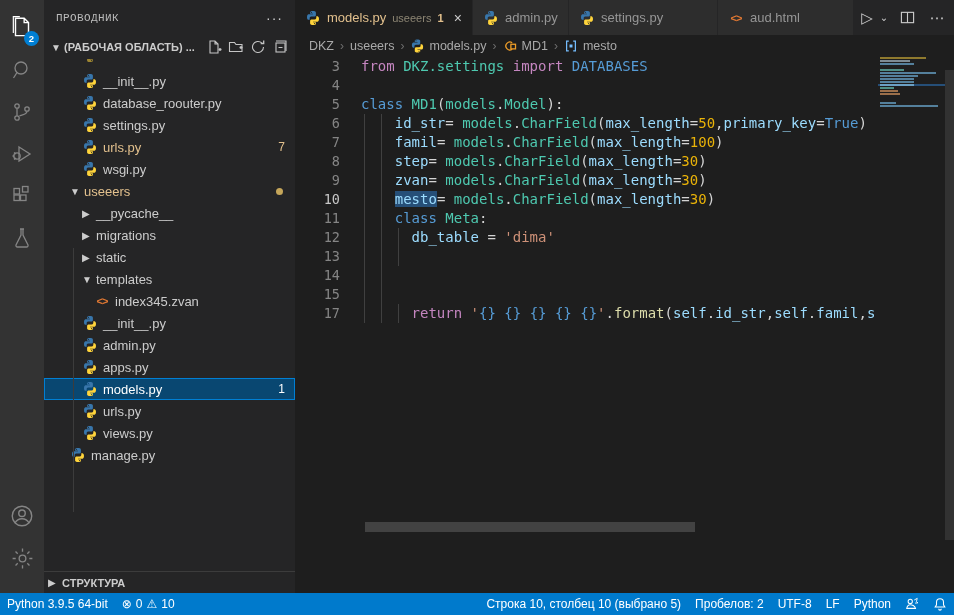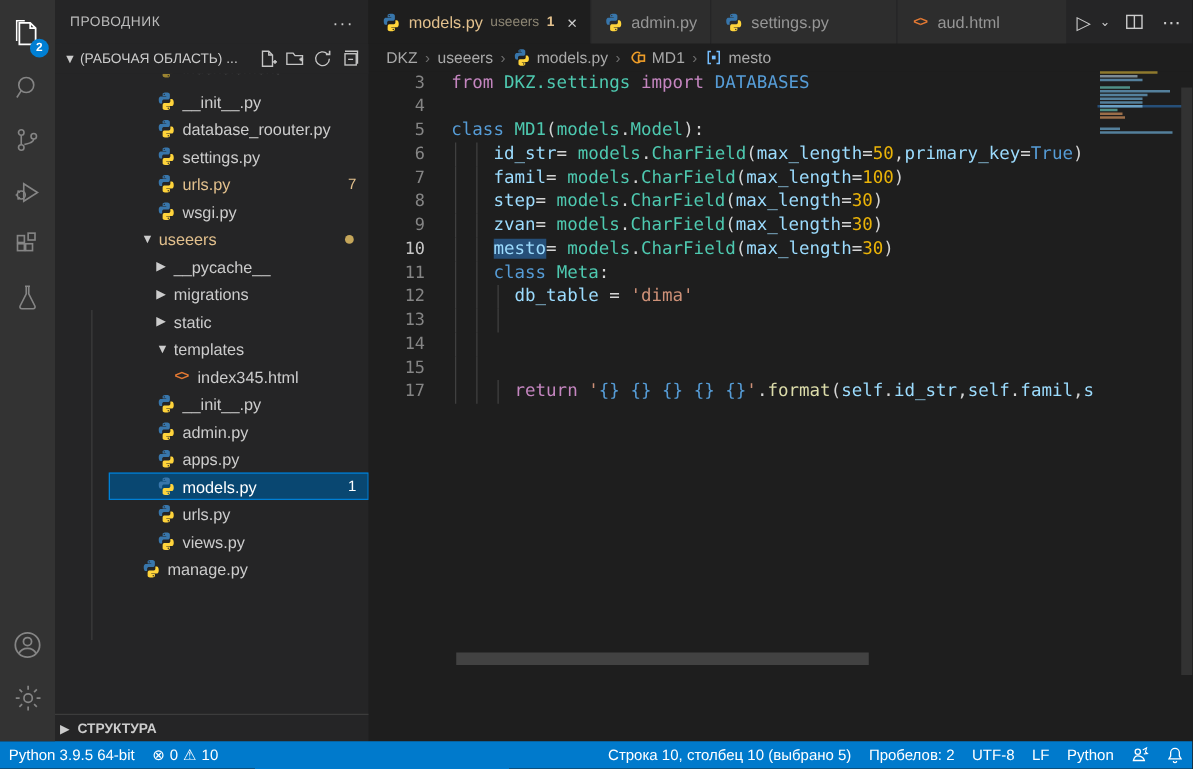--- a/index.html
+++ b/index.html
@@ -9,28 +9,28 @@
   
   #activitybar { position:absolute; left:0; top:0; width:44px; height:593px; background:#333333; z-index:5; }
   .ab-item { position:absolute; left:0; width:44px; height:40px; display:flex; align-items:center; justify-content:center; cursor:pointer; }
   .ab-item svg { stroke:#858585; fill:none; stroke-width:1.3; }
   .ab-item.active svg { stroke:#ffffff; }
   .ab-badge { position:absolute; right:5px; bottom:2px; min-width:15px; height:15px; border-radius:50%; background:#007fd4; color:#fff; font-size:9.5px; line-height:15px; text-align:center; font-weight:bold; }
 
   
   #sidebar { position:absolute; left:44px; top:0; width:251px; height:593px; background:#252526; overflow:hidden; }
   #sidebar-title-row { height:35px; display:flex; align-items:center; padding:0 12px; }
-  #sidebar-title { font-size:11px; letter-spacing:.4px; color:#bbbbbb; flex:1; }
+  #sidebar-title { font-size:11px; letter-spacing:.4px; color:#bbbbbb; flex:1;font-family:Liberation Mono, monospace; }
   #sidebar-more { color:#cccccc; font-size:14px; cursor:pointer; letter-spacing:1px; }
   #ws-header { height:24px; display:flex; align-items:center; padding:0 4px 0 4px; background:#252526; position:relative; z-index:3; }
   #ws-chevron { width:16px; color:#cccccc; font-size:10px; text-align:center; }
-  #ws-label { font-weight:normal; font-size:11px; color:#cccccc; flex:1; white-space:nowrap; overflow:hidden; }
+  #ws-label { font-weight:bold; font-size:11px; color:#cccccc; flex:1; white-space:nowrap; overflow:hidden; }
   .ws-act { width:22px; height:20px; display:flex; align-items:center; justify-content:center; cursor:pointer; }
   .ws-act svg { stroke:#c5c5c5; fill:none; stroke-width:1.1; }
-  #tree { position:relative;padding-left:43px; }
+  #tree { position:relative; }
   .row { position:relative; height:22px; display:flex; align-items:center; cursor:pointer; white-space:nowrap; }
   .row .twistie { width:14px; font-size:10px; color:#cccccc; flex:none; }
   .row .ficon { width:16px; height:16px; margin-right:5px; flex:none; display:flex; align-items:center; justify-content:center; }
   .row .lbl { font-size:13px; color:#cccccc; }
   .row .lbl.gold { color:#e2c08d; }
   .row.selected { background:#094771; outline:1px solid #007fd4; outline-offset:-1px; }
   .row.selected .lbl { color:#ffffff; }
   .tree-badge { position:absolute; right:10px; font-size:12px; color:#e2c08d; }
   .tree-badge.white { color:#ffffff; }
   .mod-dot { position:absolute; right:12px; width:7px; height:7px; border-radius:50%; background:#c5a65a; }
@@ -260,21 +260,21 @@
           <span class="lbl">static</span>
         </div>
         <div class="row" style="padding-left:38px">
           <span class="twistie">▼</span>
           <span class="lbl">templates</span>
         </div>
         <div class="row" style="padding-left:50px">
           <span class="ficon">
             <span style="color:#e37933;font-size:11px;font-weight:bold;letter-spacing:-1px;">&lt;&gt;</span>
           </span>
-          <span class="lbl">index345.html</span>
+          <span class="lbl">index345.zvan</span>
         </div>
         <div class="row" style="padding-left:38px">
           <span class="ficon">
             <svg width="16" height="16" viewBox="0 0 16 16">
               <path fill="#3876ab" d="M7.9 1C5 1 5.1 2.3 5.1 2.3v1.5H8v.4H3.9S2 3.9 2 6.9s1.7 2.9 1.7 2.9h1V8.3s-.1-1.7 1.7-1.7h2.9s1.6.1 1.6-1.6V2.7S11.2 1 7.9 1zM6.4 1.9a.55.55 0 1 1 0 1.1.55.55 0 0 1 0-1.1z"></path>
               <path fill="#ffd43b" d="M8.1 15c2.9 0 2.8-1.3 2.8-1.3v-1.5H8v-.4h4.1S14 12.1 14 9.1s-1.7-2.9-1.7-2.9h-1v1.5s.1 1.7-1.7 1.7H6.7s-1.6-.1-1.6 1.6v2.3S4.8 15 8.1 15zm1.5-.9a.55.55 0 1 1 0-1.1.55.55 0 0 1 0 1.1z"></path>
             </svg>
           </span>
           <span class="lbl">__init__.py</span>
         </div>

